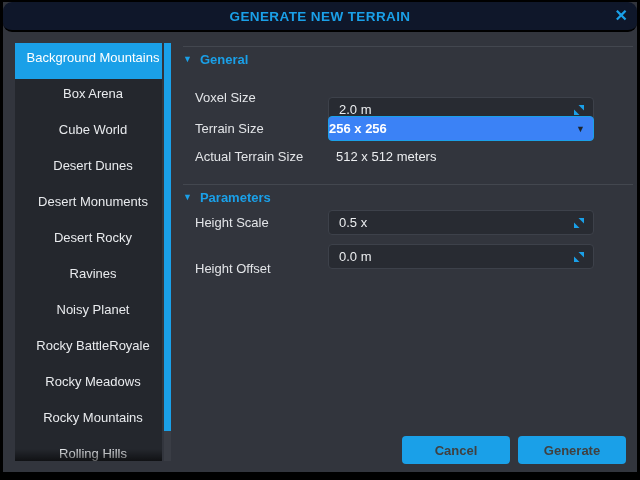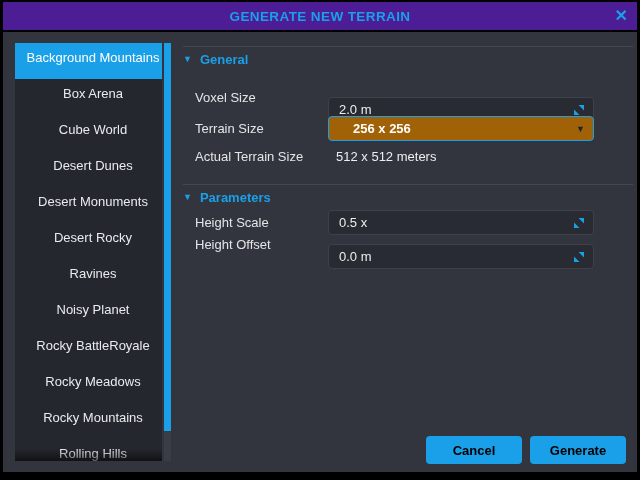--- a/index.html
+++ b/index.html
@@ -9,23 +9,23 @@
   .frame {
     position:relative; width:640px; height:480px; background:#000; overflow:hidden;
   }
   .dialog {
     position:absolute; left:3px; top:2px; right:3px; bottom:8px;
     background:#32353d; display:flex; flex-direction:column;
   }
 
   
   .titlebar {
-    position:relative; height:30px; flex:0 0 30px; background:#4c1d95;
+    position:relative; height:30px; flex:0 0 30px; background:#0f172a;
     border-bottom:2px solid #000;
-    display:flex; align-items:center; justify-content:center;
+    display:flex; align-items:center; justify-content:center;border-radius:9px;
   }
   .titlebar .title {
     color:#1aa0e8; font-size:13.5px; font-weight:bold; letter-spacing:0.4px;
   }
   .titlebar .close {
     position:absolute; right:9px; top:50%; transform:translateY(-50%);
     color:#1aa0e8; font-size:16px; font-weight:bold; line-height:1; cursor:pointer;
   }
 
   
@@ -75,36 +75,36 @@
     position:absolute; left:325px; width:266px; height:25px;
     background:#282b32; border:1px solid #3d414a; border-radius:4px;
     display:flex; align-items:center; padding:0 8px 0 10px;
     color:#eceef0; font-size:13px; cursor:pointer;
   }
   .field .field-value { flex:1; }
   .field svg.diag { flex:0 0 auto; }
   .field svg.diag polygon { fill:#1aa0e8; }
 
   .field.dropdown {
-    background:#a16207; border:1px solid #1aa0e8; padding-left:24px;
+    background:#3b82f6; border:1px solid #1aa0e8; padding-left:0;
     color:#fff; font-weight:bold;
   }
   .field.dropdown .caret { color:#1d2530; font-size:9px; }
 
   .static-value {
     position:absolute; left:333px; color:#eceef0; font-size:13px; line-height:25px;
   }
 
   
   .footer {
     position:absolute; right:11px; bottom:8px; display:flex; gap:8px;
   }
   .btn {
-    width:96px; height:28px; background:#1aa0e8; border:none; border-radius:4px;
-    color:#000000; font-family:"Liberation Sans", sans-serif;
+    width:108px; height:28px; background:#1aa0e8; border:none; border-radius:4px;
+    color:#404040; font-family:"Liberation Sans", sans-serif;
     font-size:13px; font-weight:bold; cursor:pointer;
   }
 </style>
 </head>
 <body>
 
 <div class="frame">
   <div class="dialog">
 
     <div class="titlebar">
@@ -166,21 +166,21 @@
 
         <span class="row-label" style="top:178px">Height Scale</span>
         <div class="field" style="top:178px">
           <span class="field-value">0.5 x</span>
           <svg class="diag" width="12" height="12" viewBox="0 0 12 12">
             <polygon points="5.5,1 11,1 11,6.5"></polygon>
             <polygon points="1,5.5 1,11 6.5,11"></polygon>
           </svg>
         </div>
 
-        <span class="row-label" style="top:200px">Height Offset</span>
+        <span class="row-label" style="top:224px">Height Offset</span>
         <div class="field" style="top:212px">
           <span class="field-value">0.0 m</span>
           <svg class="diag" width="12" height="12" viewBox="0 0 12 12">
             <polygon points="5.5,1 11,1 11,6.5"></polygon>
             <polygon points="1,5.5 1,11 6.5,11"></polygon>
           </svg>
         </div>
 
         <div class="footer">
           <button class="btn">Cancel</button>

